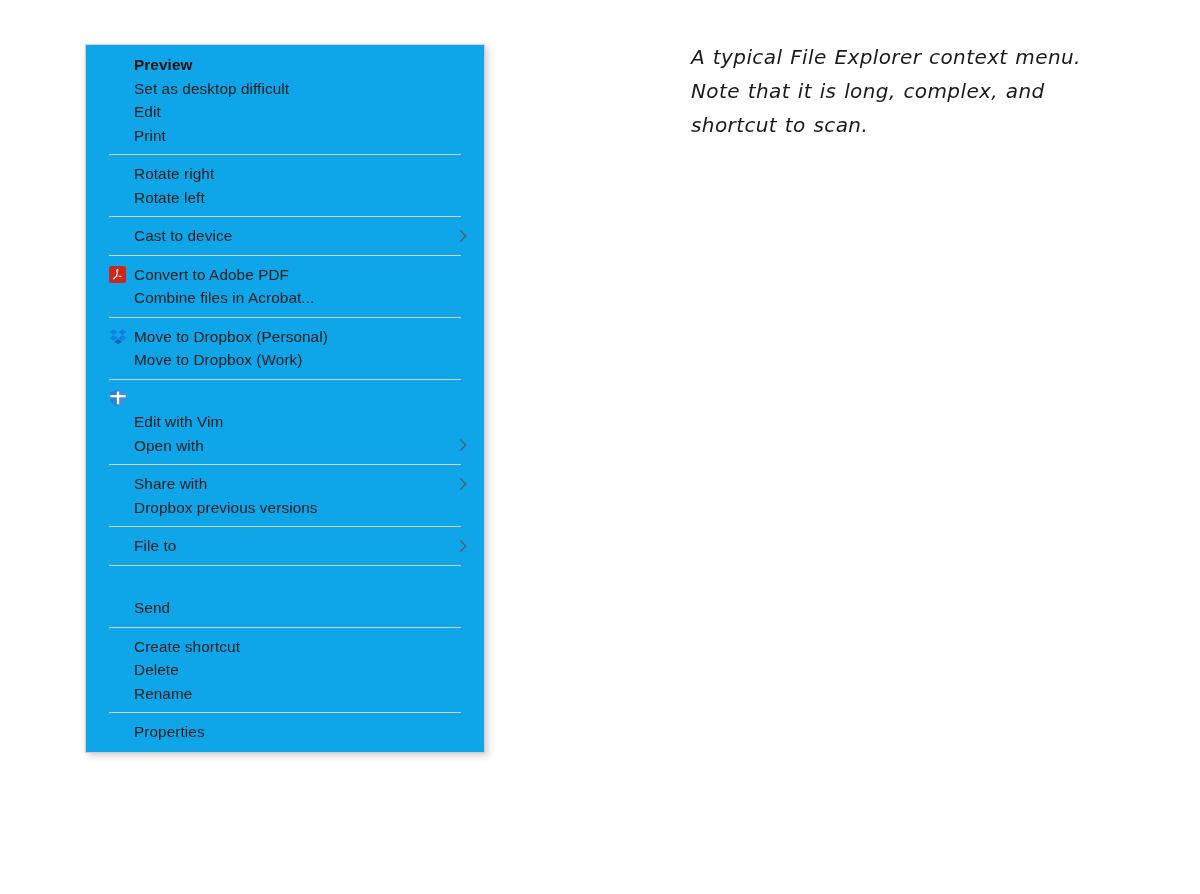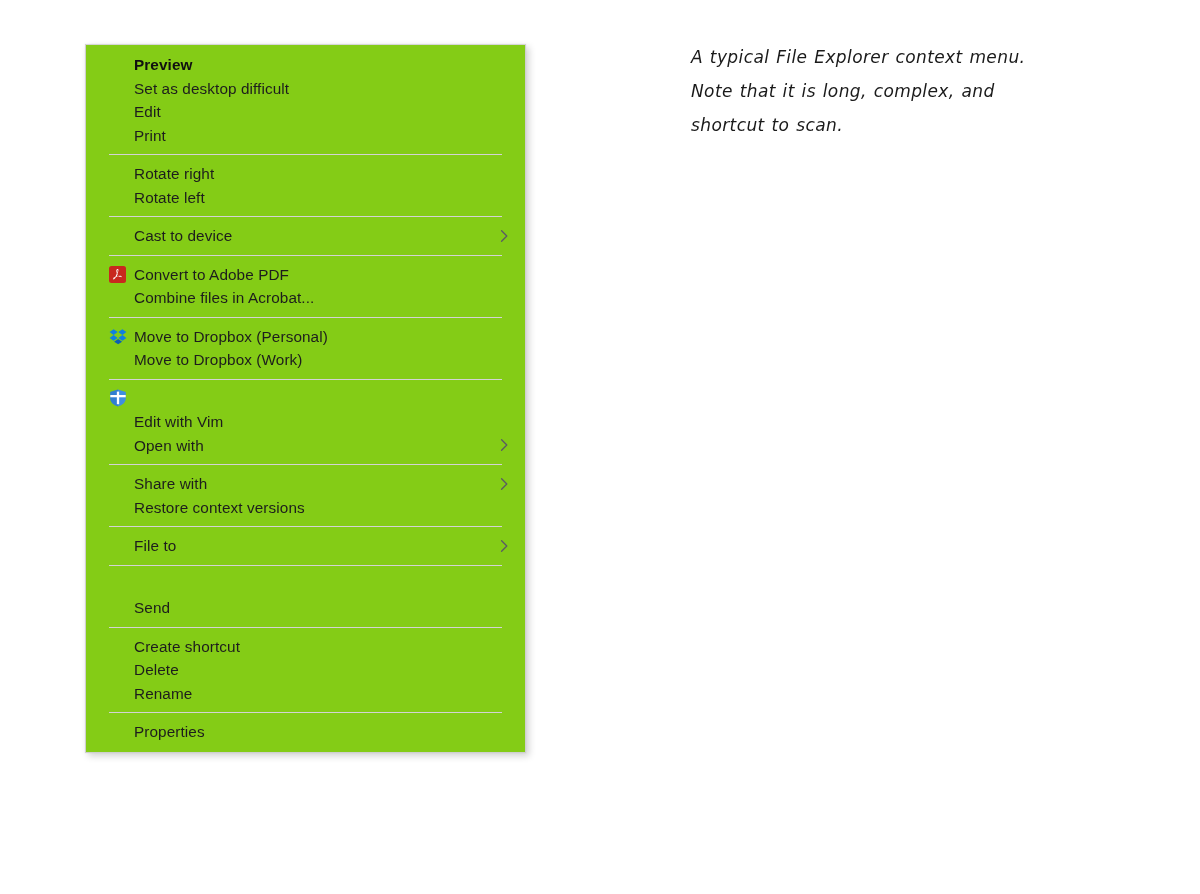--- a/index.html
+++ b/index.html
@@ -15,22 +15,22 @@
     overflow: hidden;
     font-family: "Liberation Sans", sans-serif;
     -webkit-font-smoothing: antialiased;
   }
 
   
   #context-menu {
     position: absolute;
     left: 85px;
     top: 44px;
-    width: 441px;
-    background: #84cc16;
+    width: 400px;
+    background: #0ea5e9;
     border: 1px solid #cfcfcf;
     border-top-color: #d6d6d6;
     box-sizing: border-box;
     box-shadow: 3px 3px 7px rgba(0,0,0,0.18), 0 0 0 0.5px rgba(0,0,0,0.03);
     padding: 4px 0 4px 0;
     user-select: none;
   }
 
   .menu-group {
     padding: 4px 0 4px 0;
@@ -88,21 +88,21 @@
   }
 
   
   #annotation {
     position: absolute;
     left: 691px;
     top: 40px;
     width: 470px;
     font-family: "DejaVu Sans", sans-serif;
     font-style: italic;
-    font-size: 17px;
+    font-size: 20px;
     line-height: 34px;
     color: #1a1a1a;
     letter-spacing: 0.4px;
     word-spacing: 1px;
   }
   #annotation .ann-line {
     display: block;
     white-space: nowrap;
   }
 </style>
@@ -212,21 +212,21 @@
     <div class="menu-group">
       <div class="menu-item">
         <span class="menu-icon empty"></span>
         <span class="menu-label">Share with</span>
         <span class="chevron"><svg width="14" height="14" viewBox="0 0 14 14">
             <path d="M4.6 1.8L9.8 7l-5.2 5.2" fill="none" stroke="#5a5a66" stroke-width="1.3" stroke-linecap="round" stroke-linejoin="round"></path>
           </svg></span>
       </div>
       <div class="menu-item">
         <span class="menu-icon empty"></span>
-        <span class="menu-label">Restore context versions</span>
+        <span class="menu-label">Dropbox previous versions</span>
       </div>
     </div>
     <div class="separator"></div>
     <div class="menu-group">
       <div class="menu-item">
         <span class="menu-icon empty"></span>
         <span class="menu-label">File to</span>
         <span class="chevron"><svg width="14" height="14" viewBox="0 0 14 14">
             <path d="M4.6 1.8L9.8 7l-5.2 5.2" fill="none" stroke="#5a5a66" stroke-width="1.3" stroke-linecap="round" stroke-linejoin="round"></path>
           </svg></span>

